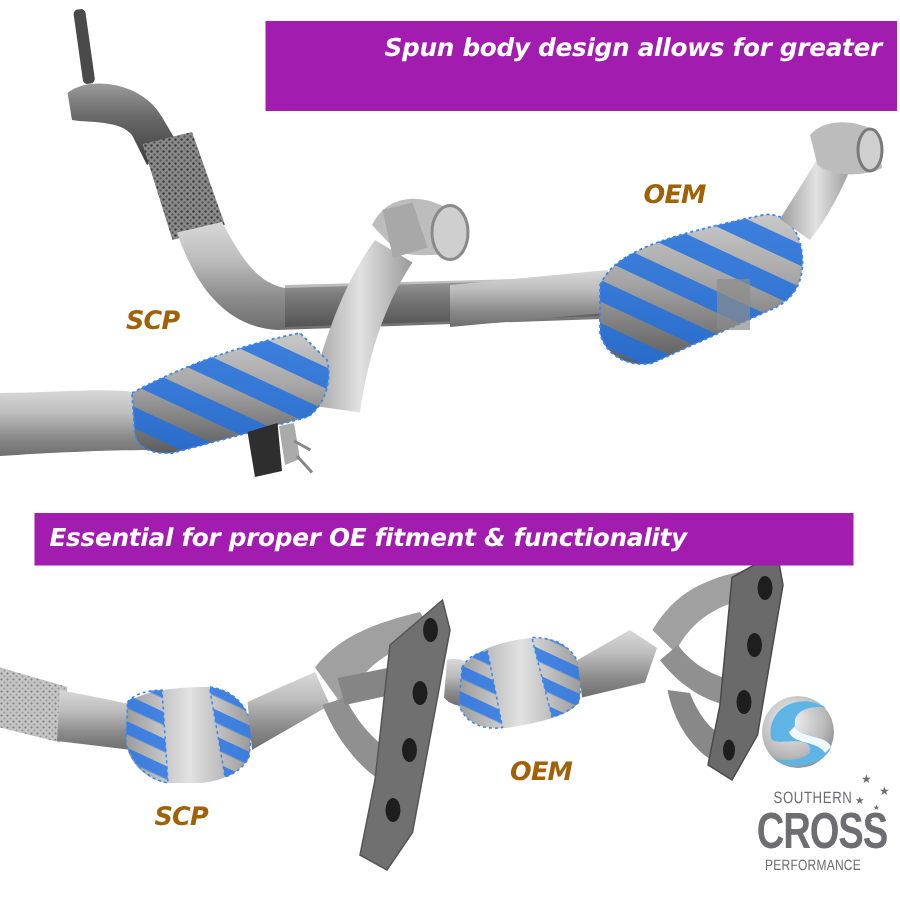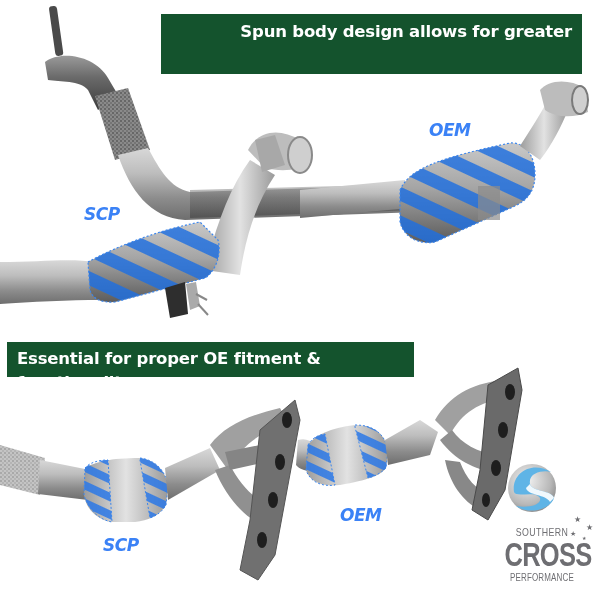--- a/index.html
+++ b/index.html
@@ -1,26 +1,26 @@
 <!DOCTYPE html>
 <html><head>
 <meta charset="utf-8">
 <style>
   html, body { margin: 0; padding: 0; background: #ffffff; }
   body { width: 600px; height: 600px; position: relative; overflow: hidden; font-family: "DejaVu Sans", sans-serif; }
   .canvas { position: absolute; left: 0; top: 0; width: 600px; height: 600px; }
   .banner {
-    position: absolute; background: #14532d; color: #ffffff;
-    font-family: "DejaVu Sans", sans-serif; font-weight: bold; 
-    box-sizing: border-box; letter-spacing: -0.2px;
+    position: absolute; background: #a21caf; color: #ffffff;
+    font-family: "DejaVu Sans", sans-serif; font-weight: bold; font-style: italic;
+    box-sizing: border-box; letter-spacing: -0.2px; margin-left: 16px;
   }
   .banner-top { left: 161px; top: 14px; width: 421px; height: 60px; text-align: right; padding: 6px 10px 0 0; font-size: 16.5px; line-height: 24px; }
-  .banner-bottom { left: 7px; top: 342px; width: 407px; height: 35px; padding: 5px 0 0 10px; font-size: 16.5px; line-height: 24px; }
+  .banner-bottom { left: 7px; top: 342px; width: 546px; height: 35px; padding: 5px 0 0 10px; font-size: 16.5px; line-height: 24px; }
   .label {
-    position: absolute; color: #3b82f6; font-family: "DejaVu Sans", sans-serif;
+    position: absolute; color: #a16207; font-family: "DejaVu Sans", sans-serif;
     font-weight: bold; font-style: italic; font-size: 17px; letter-spacing: -0.5px;
   }
   .logo { position: absolute; left: 492px; top: 458px; width: 106px; height: 132px; }
   .logo-text { position: absolute; left: 0; width: 100px; text-align: center; color: #6e6e72; font-family: "Liberation Sans", sans-serif; }
   .logo-southern { top: 68px; font-size: 11px; letter-spacing: 0.5px; transform: scaleX(0.8); }
   .logo-cross { top: 78px; font-size: 34px; font-weight: bold; letter-spacing: -1px; transform: scaleX(0.75); line-height: 36px; }
   .logo-perf { top: 114px; font-size: 10px; letter-spacing: 0.2px; transform: scaleX(0.8); }
 </style>
 </head>
 <body>

